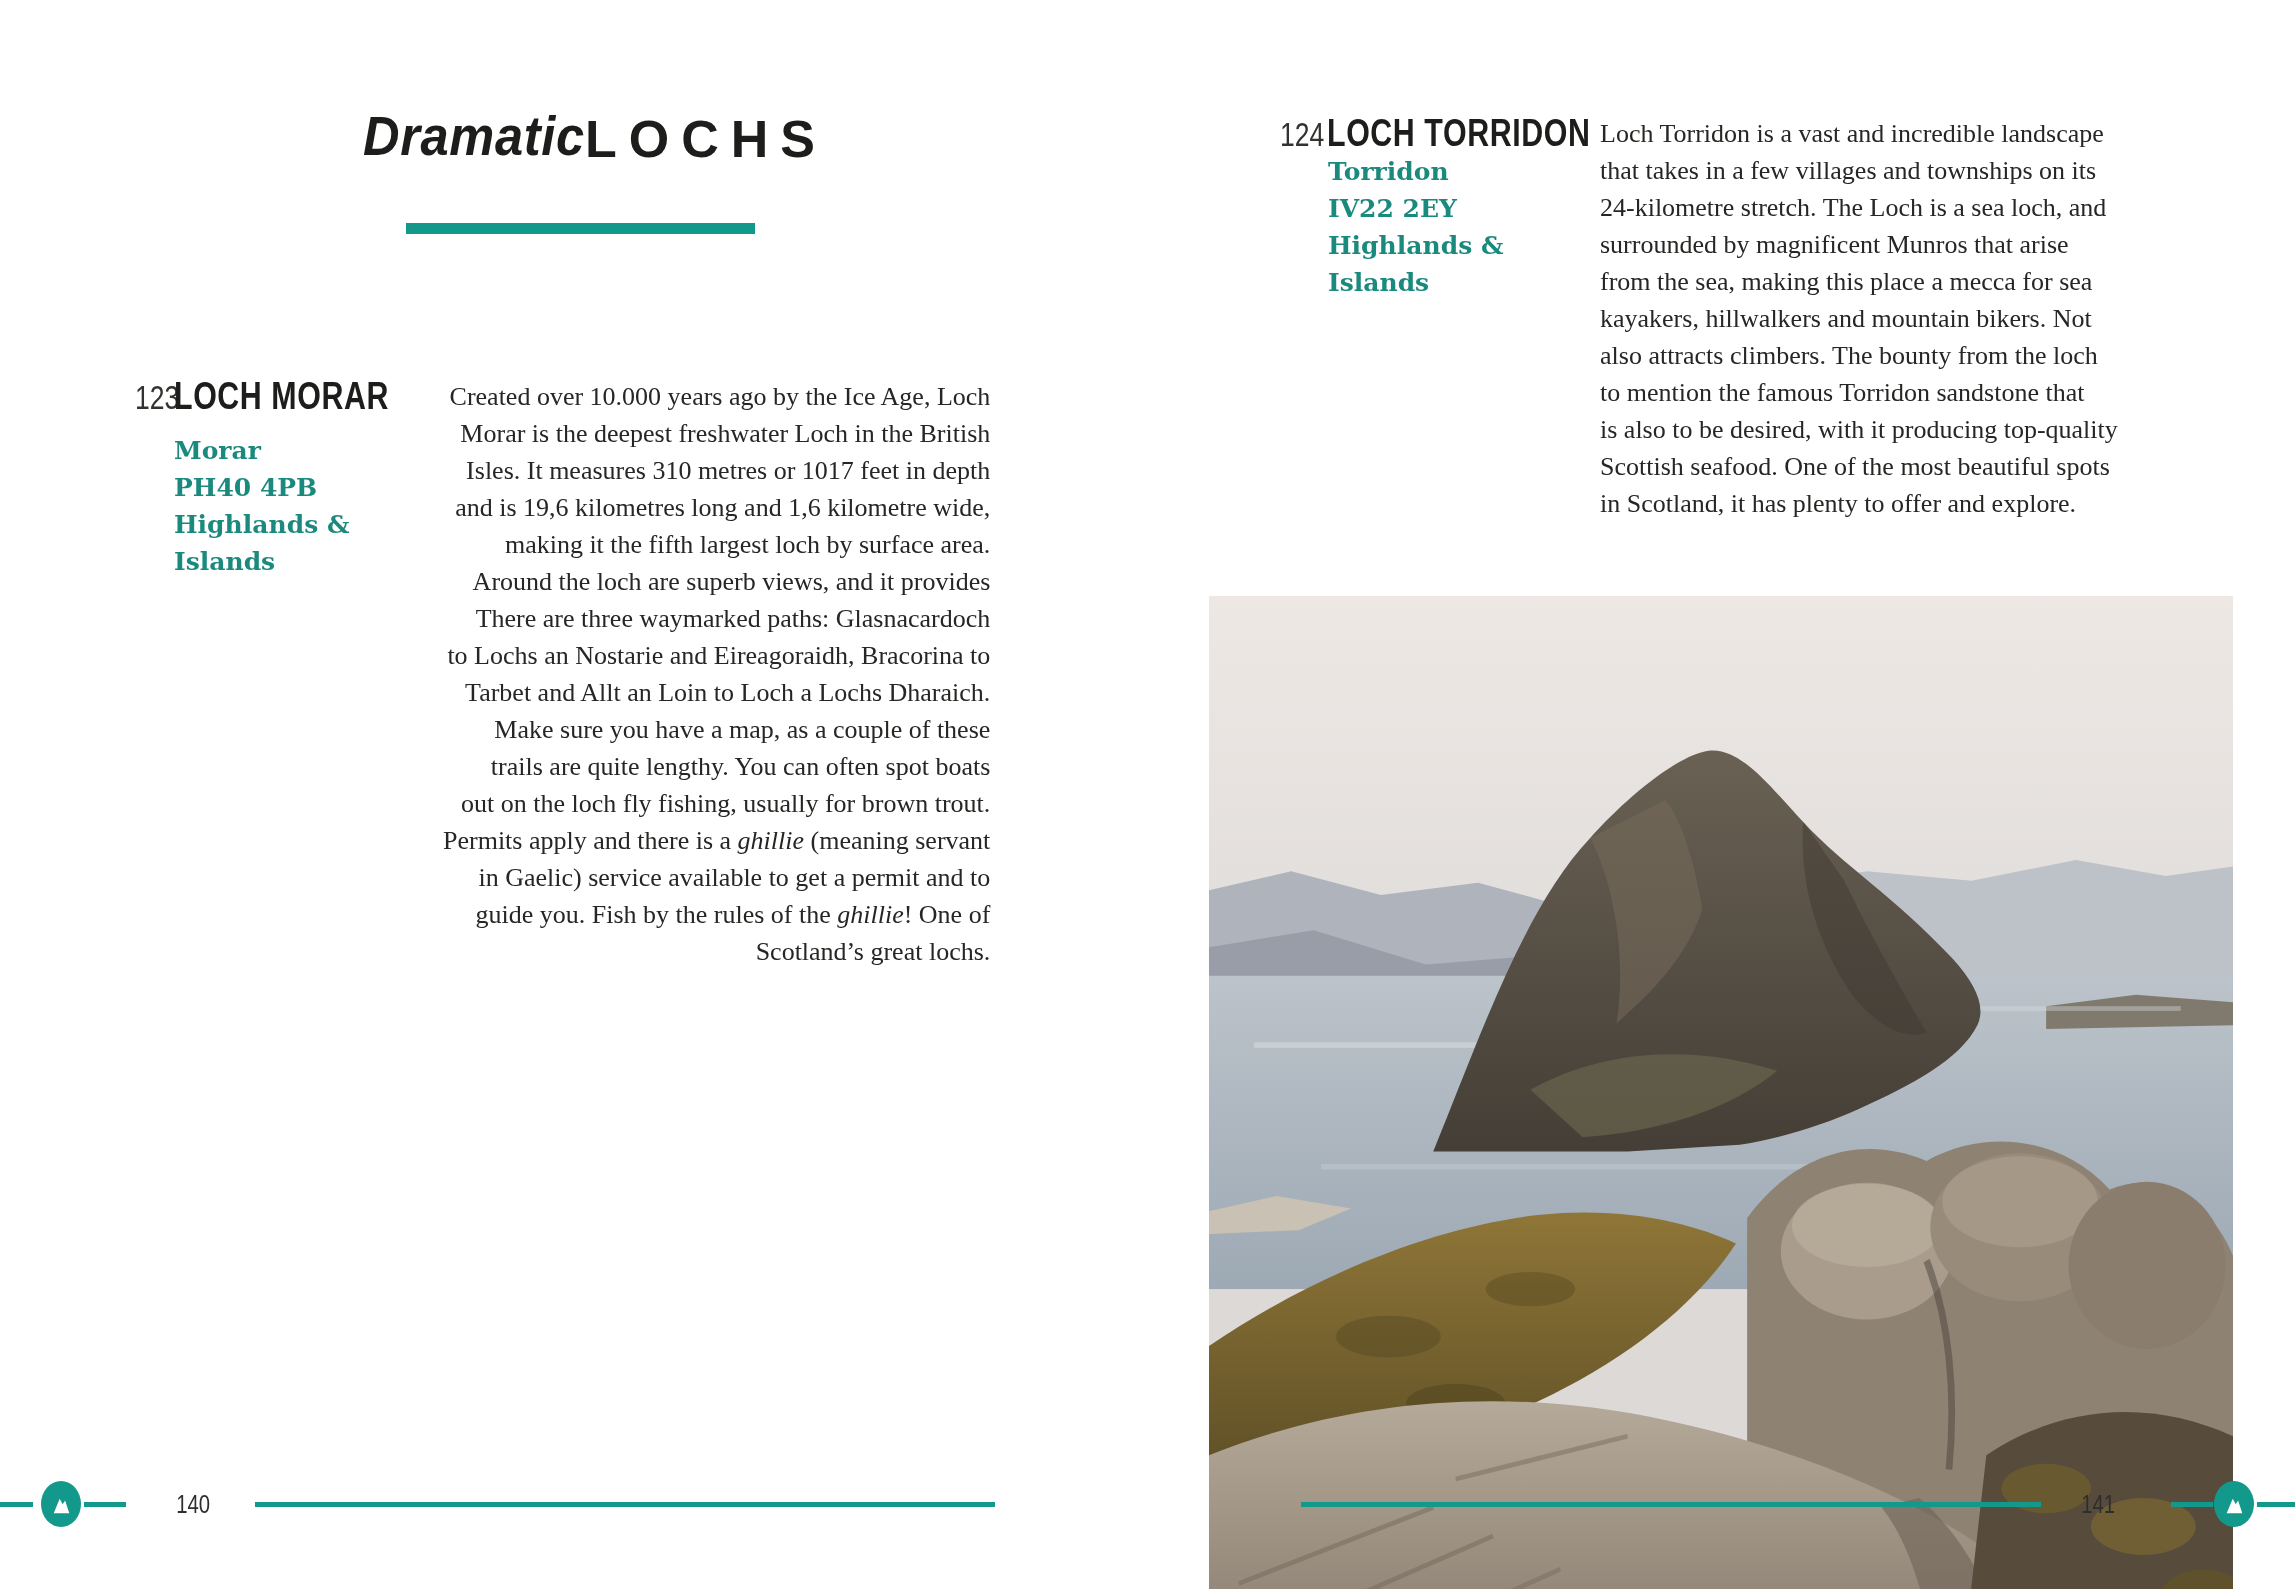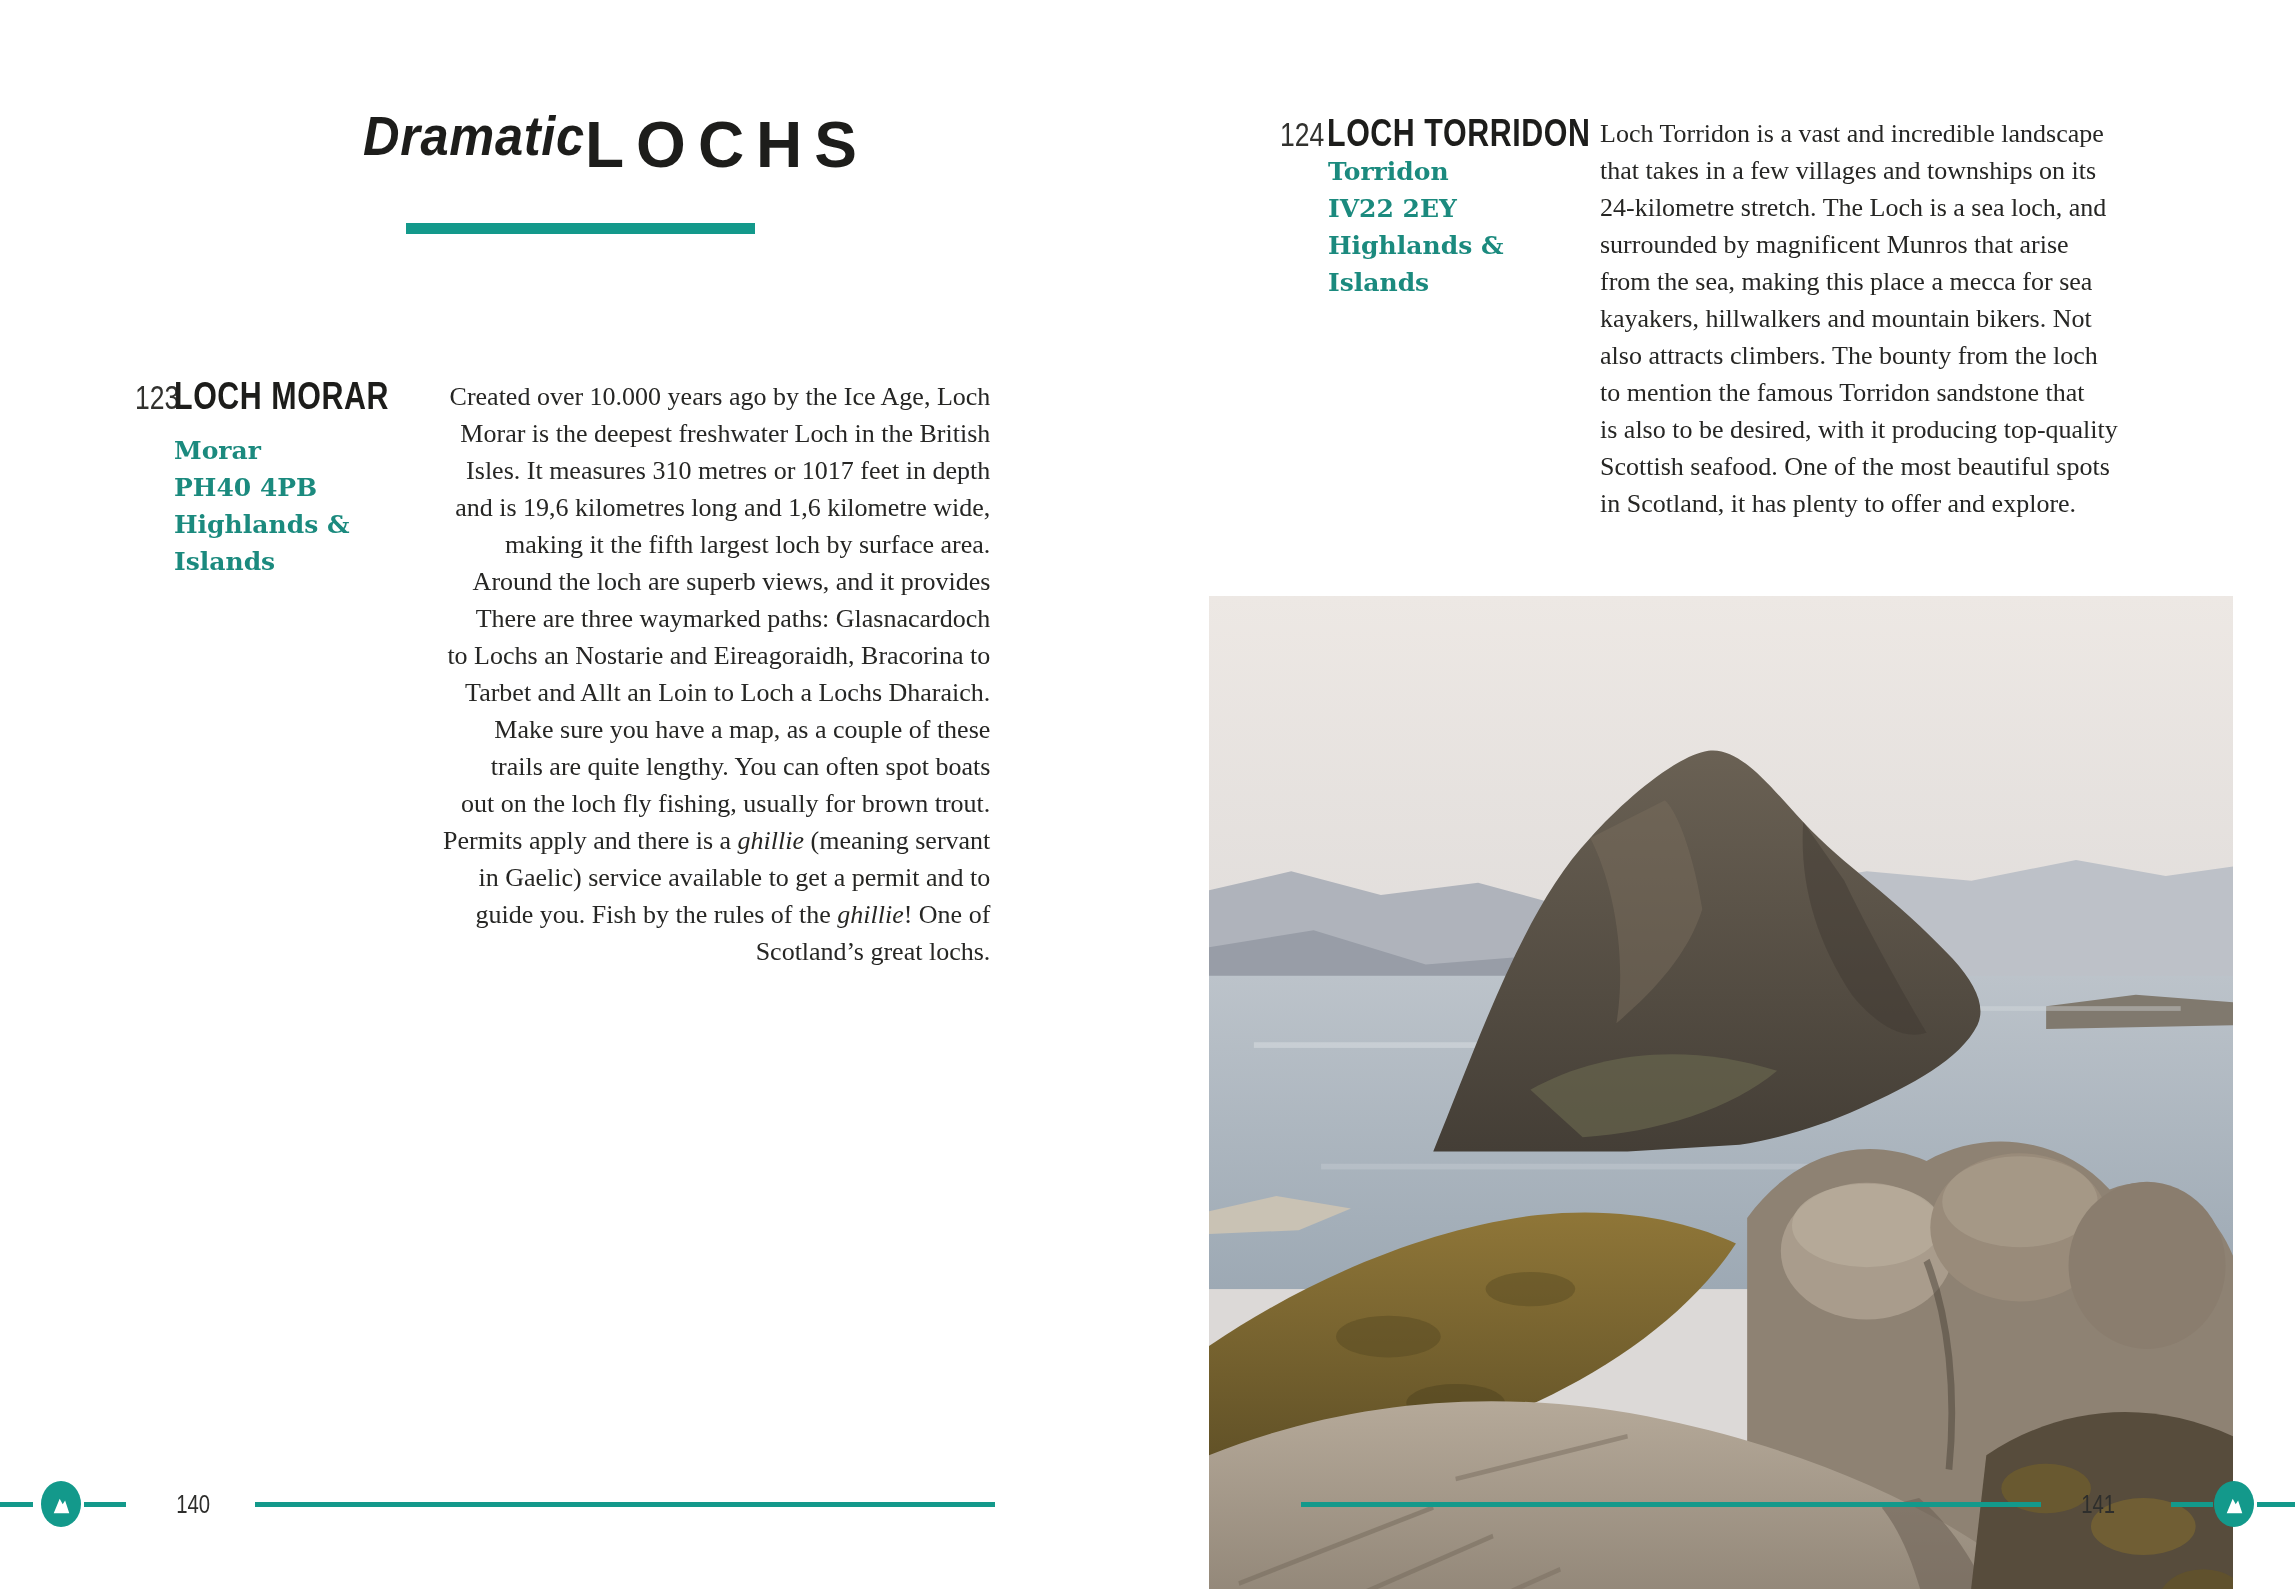--- a/index.html
+++ b/index.html
@@ -12,21 +12,21 @@
 
   
   .title-script{
     left:363px;top:109px;font-family:"Liberation Sans",sans-serif;
     font-style:italic;font-weight:600;font-size:55px;line-height:1;
     color:#1d1d1b;letter-spacing:0.7px;
     transform:scaleX(.92);transform-origin:0 50%;
   }
   .title-caps{
     left:585px;top:113px;font-family:"Liberation Sans",sans-serif;
-    font-weight:700;font-size:64px;line-height:1;color:#1d1d1b;
+    font-weight:700;font-size:52px;line-height:1;color:#1d1d1b;
     letter-spacing:12px;
   }
   .title-rule{
     left:406px;top:223px;width:349px;height:11.2px;background:var(--teal);
   }
 
   
   .entry-number{
     font-family:"Liberation Sans",sans-serif;font-weight:400;font-size:34px;
     line-height:1;color:#32322f;transform:scaleX(.78);transform-origin:0 0;

